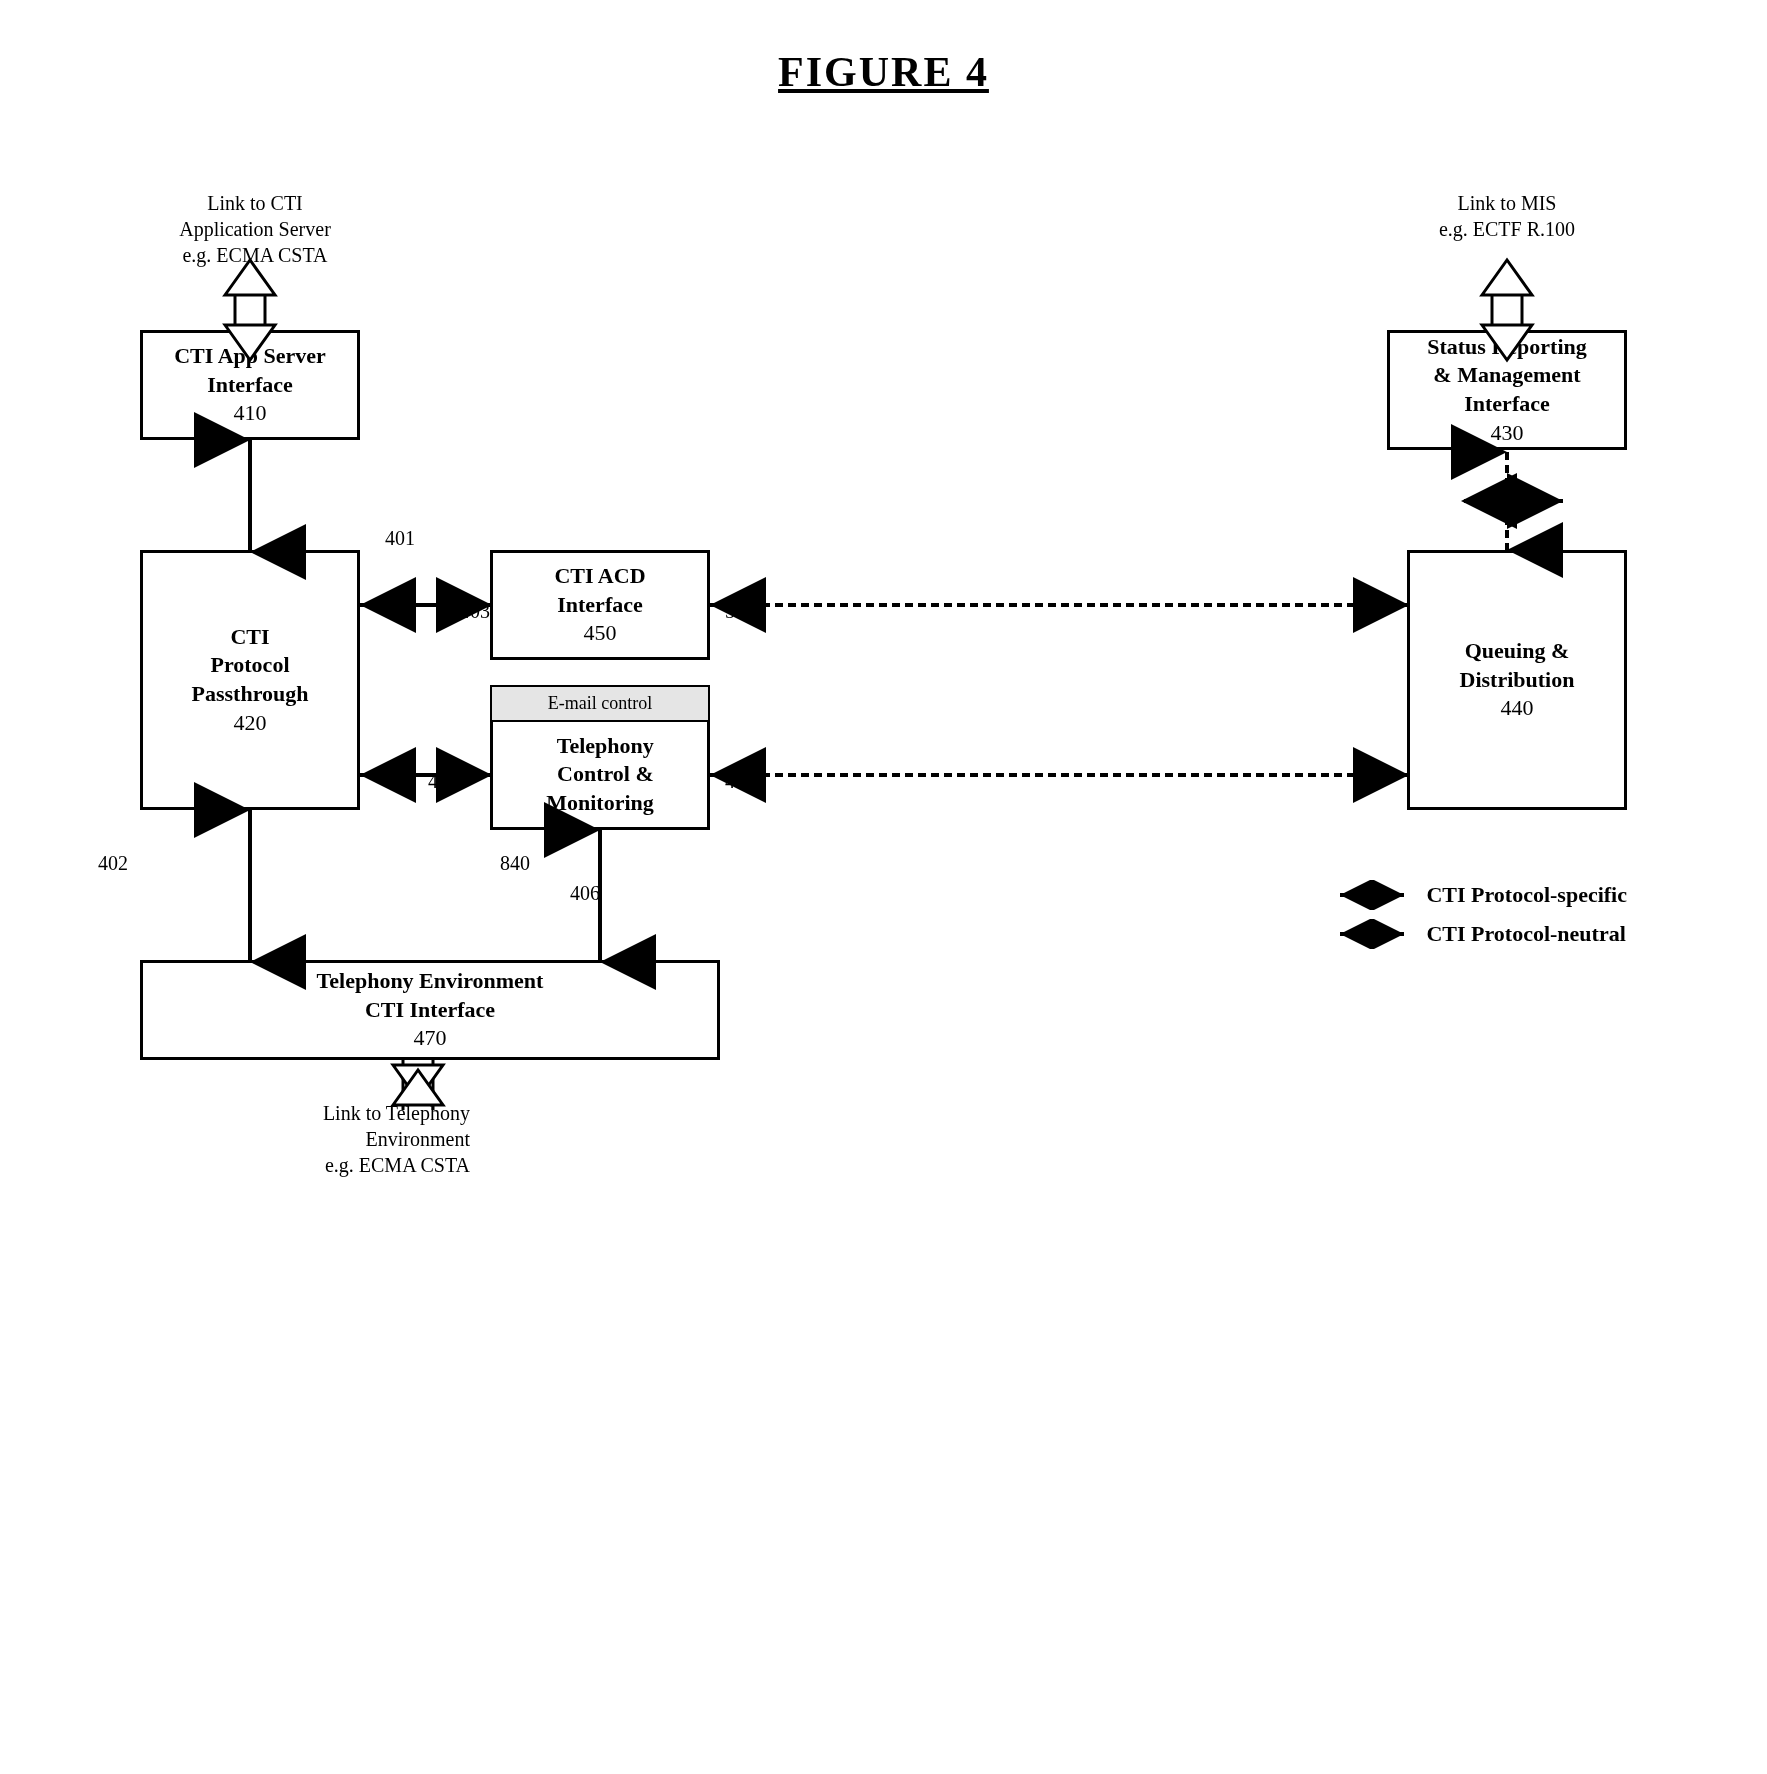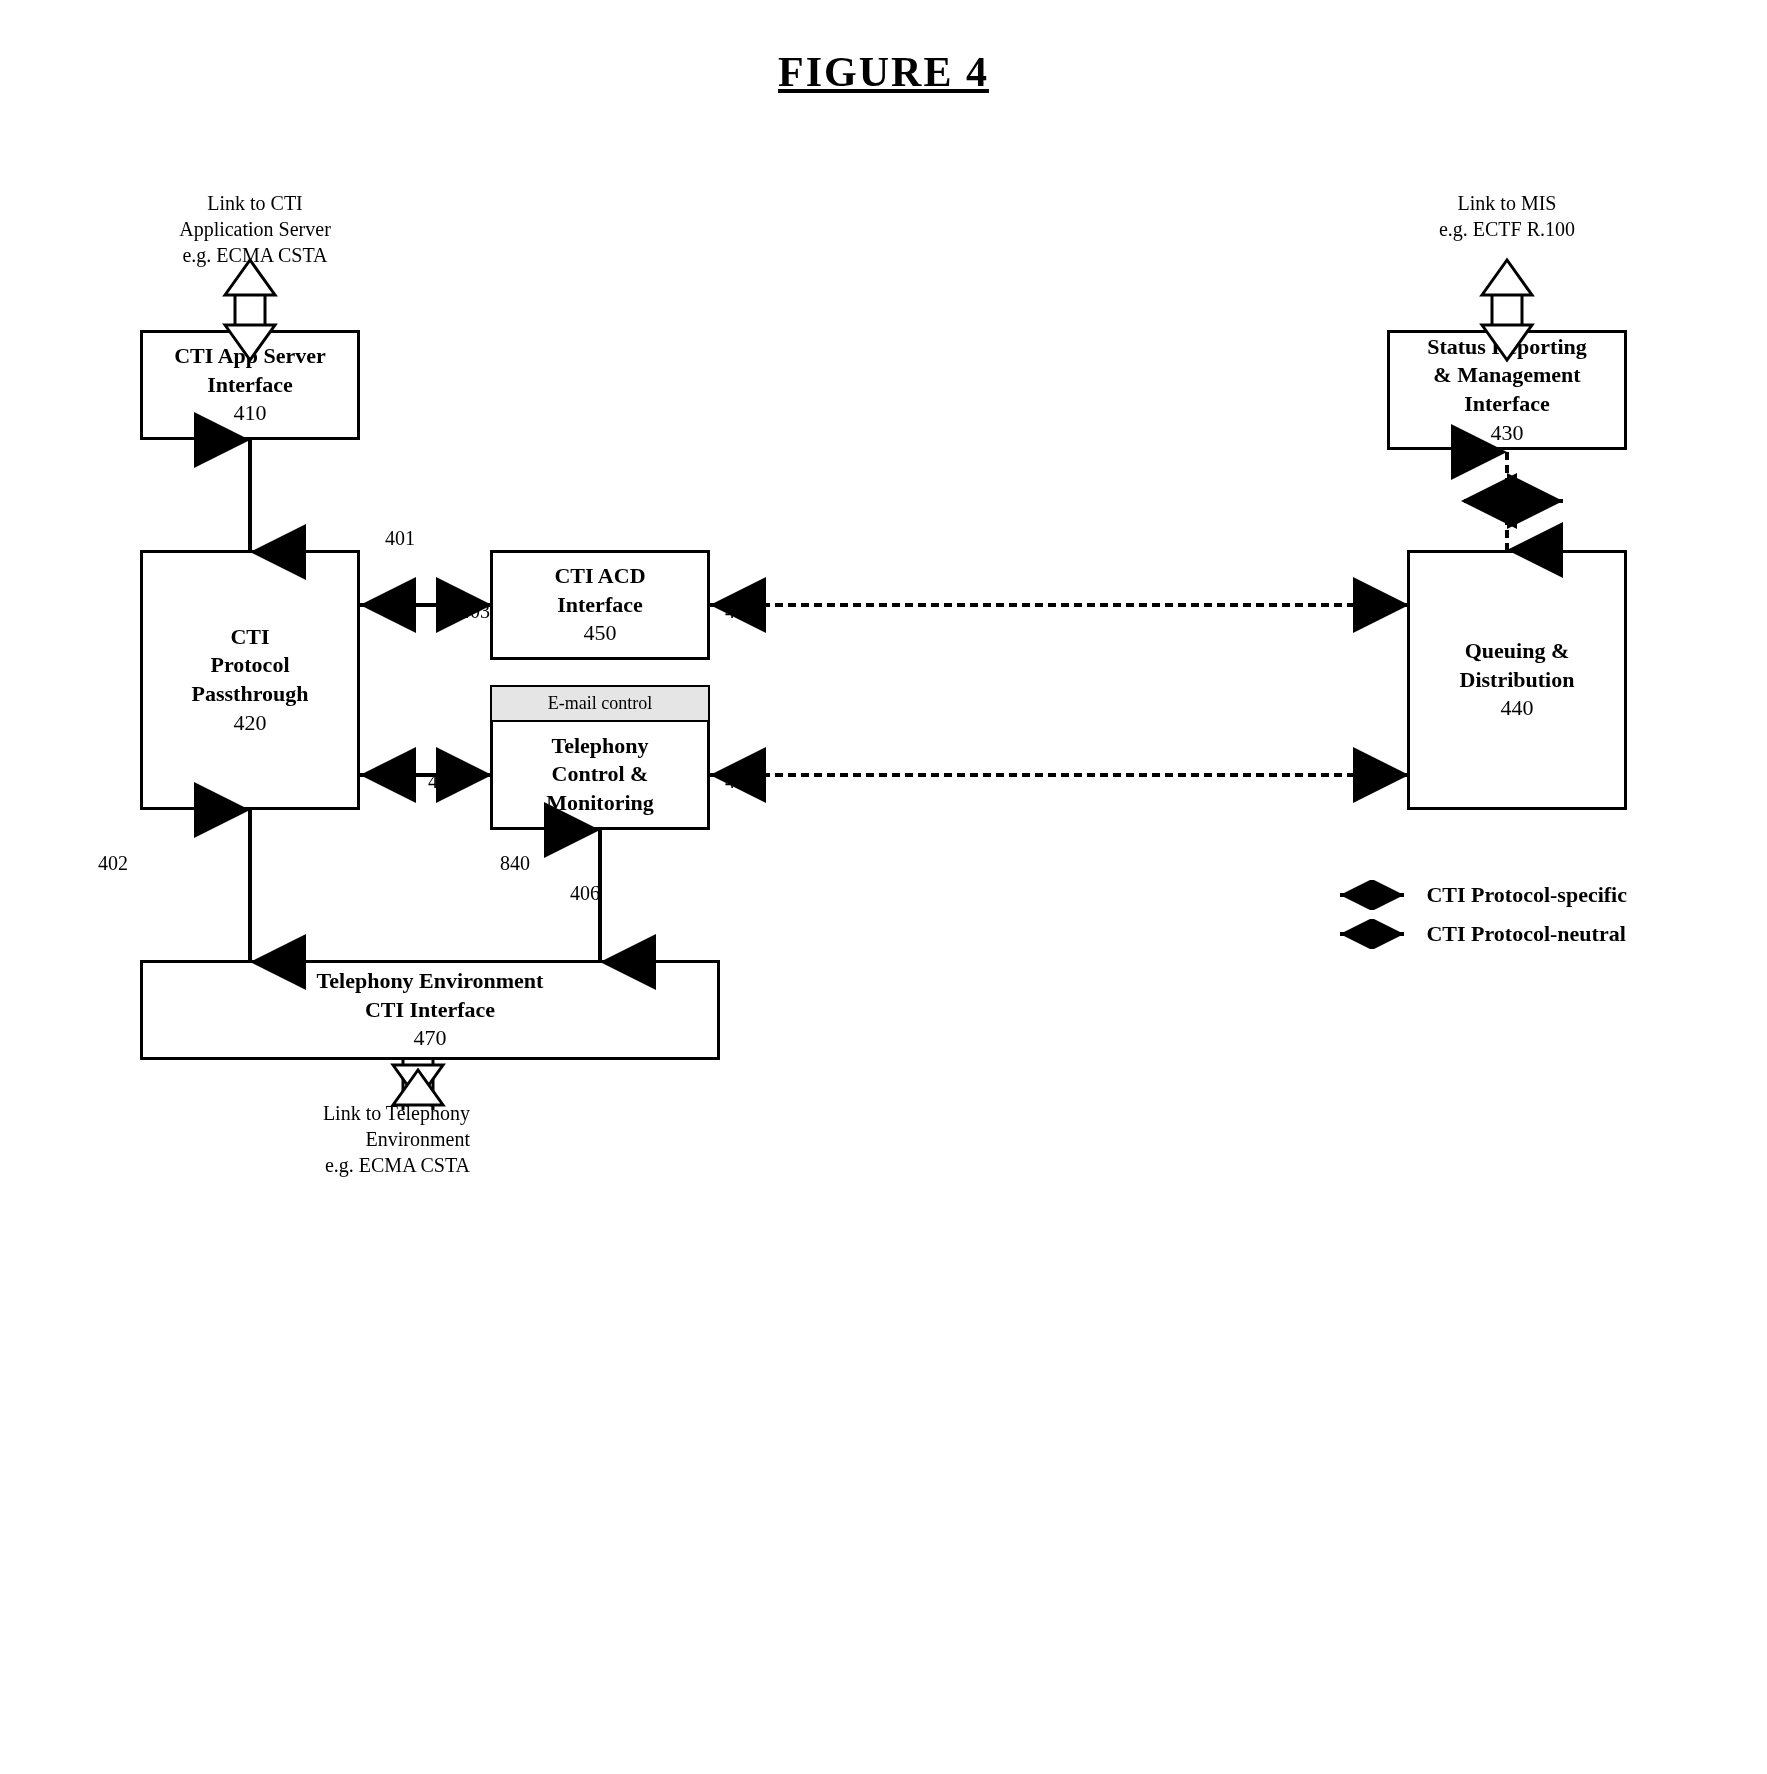--- a/index.html
+++ b/index.html
@@ -89,20 +89,21 @@
       width: 220px;
       height: 260px;
     }
 
     
     #box-460 {
       left: 410px;
       top: 570px;
       width: 220px;
       height: 110px;
+      text-align: right;
     }
 
     
     #box-email {
       position: absolute;
       left: 410px;
       top: 535px;
       width: 220px;
       height: 35px;
       border: 2px solid #000;
@@ -211,21 +212,21 @@
     Link to MIS<br>e.g. ECTF R.100
   </div>
 
   <div class="label" style="left: 170px; top: 950px; width: 220px; text-align: right;">
     Link to Telephony<br>Environment<br>e.g. ECMA CSTA
   </div>
 
   <div class="label" style="left: 305px; top: 375px; font-size: 20px; font-weight:normal;">401</div>
   <div class="label" style="left: 18px; top: 700px; font-size: 20px; font-weight:normal;">402</div>
   <div class="label" style="left: 355px; top: 448px; font-size: 20px; font-weight:normal;margin-left:25px;">403</div>
-  <div class="label" style="left: 645px; top: 448px; font-size: 20px; font-weight:normal;">404</div>
+  <div class="label" style="left: 645px; top: 448px; font-size: 20px; font-weight:normal;">569</div>
   <div class="label" style="left: 645px; top: 618px; font-size: 20px; font-weight:normal;">405</div>
   <div class="label" style="left: 490px; top: 730px; font-size: 20px; font-weight:normal;">406</div>
   <div class="label" style="left: 348px; top: 618px; font-size: 20px; font-weight:normal;">407</div>
   <div class="label" style="left: 420px; top: 700px; font-size: 20px; font-weight:normal;">840</div>
 
   <div class="legend">
     <div class="legend-item">
 
       <svg width="80" height="30">
         <defs>

